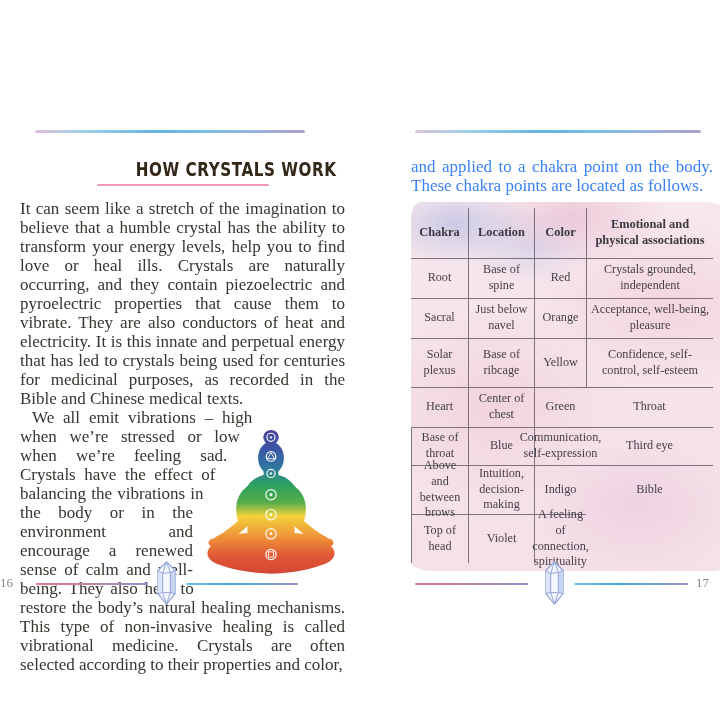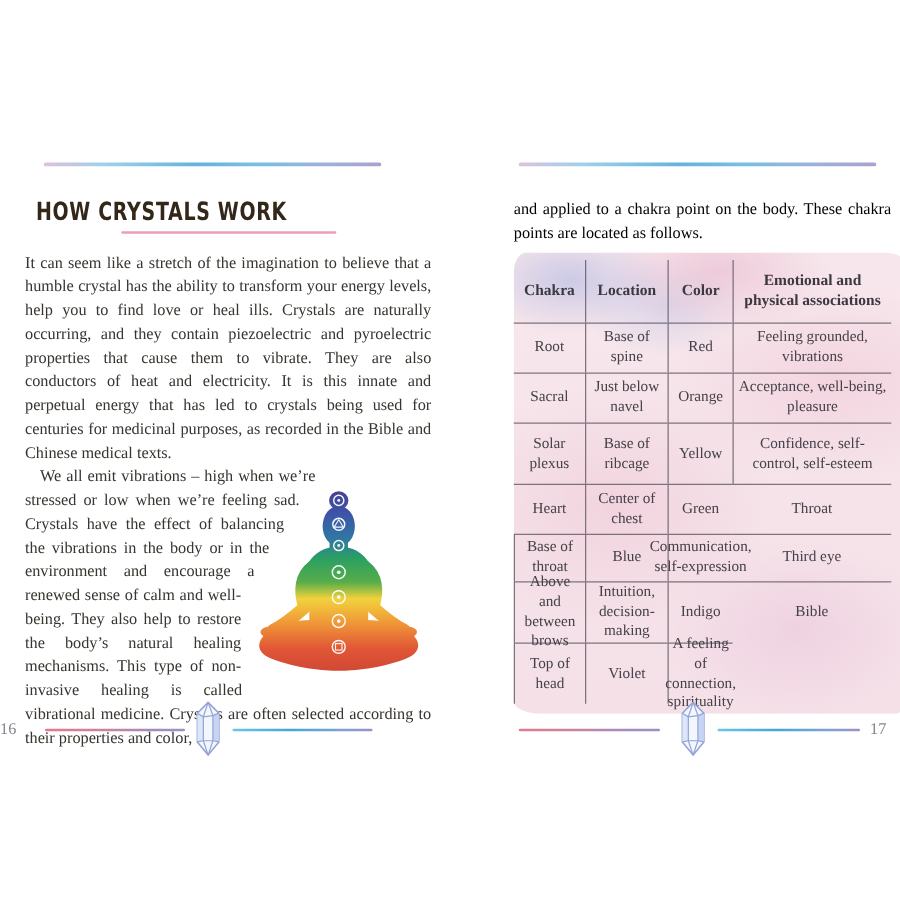--- a/index.html
+++ b/index.html
@@ -11,38 +11,38 @@
   .topline { height:2.5px; border-radius:2px;
     background:linear-gradient(90deg,#d8b6d6 0%,#8ec9e6 18%,#49a5da 45%,#5fb3e0 62%,#8aa6d4 82%,#9c90c6 100%);
     opacity:.85; }
   .footline { position:absolute; height:2.2px; border-radius:2px; top:583px; }
   .footline.pink { background:linear-gradient(90deg,#e4798c 0%,#c4859e 45%,#a18cc2 80%,#9d90c6 100%); }
   .footline.blue { background:linear-gradient(90deg,#6cc4e8 0%,#42a8da 40%,#7ea2d2 78%,#9d90c6 100%); }
 
   
   .page-left { position:absolute; left:20px; top:130px; width:325px; }
   .page-left .topline { margin-left:15px; width:270px; }
-  .title-wrap { text-align:left; margin-top:27px; }
+  .title-wrap { text-align:right; margin-top:27px; }
   .title { display:inline-block; font-family:"DejaVu Sans", sans-serif; font-weight:800;
            font-size:16.5px; letter-spacing:.6px; color:#33271a;
            transform:scale(.92,1.22); transform-origin:center; white-space:nowrap; }
   .title-underline { width:172px; height:2px; background:#f09cb3; margin:5px auto 0 auto; border-radius:2px; }
 
-  .bodytext { margin-top:13px; font-size:13px; line-height:19px; color:#38342f;
+  .bodytext { margin-top:13px; font-size:17px; line-height:19px; color:#38342f;
               text-align:justify; }
   .p2block { margin-top:0; }
   .fig-float { float:right; width:148px; height:168px; margin:19px 0 0 4px;
                shape-outside:polygon(52% 0%, 100% 0%, 100% 100%, 6% 100%, 0% 66%, 26% 32%);
                shape-margin:6px; }
   .p2 { text-indent:12px; }
 
   
   .page-right { position:absolute; left:411px; top:130px; width:302px; }
   .page-right .topline { margin-left:4px; width:286px; }
-  .intro { margin-top:24px; font-size:13px; line-height:19px; color:#000000; text-align:justify; }
+  .intro { margin-top:24px; font-size:17px; line-height:19px; color:#3b82f6; text-align:justify; }
 
   .watercolor { margin-top:7px; width:314px; padding:6px 0 8px 0;
     border-radius:10px 20px 8px 22px / 16px 9px 20px 10px;
     background:
       radial-gradient(ellipse 110px 60px at 14% 6%, rgba(168,178,224,.55), rgba(168,178,224,0) 70%),
       radial-gradient(ellipse 130px 70px at 52% 4%, rgba(226,168,196,.45), rgba(226,168,196,0) 70%),
       radial-gradient(ellipse 90px 55px at 38% 12%, rgba(178,190,230,.4), rgba(178,190,230,0) 70%),
       radial-gradient(ellipse 190px 110px at 82% 28%, rgba(240,196,212,.5), rgba(240,196,212,0) 72%),
       radial-gradient(ellipse 170px 130px at 26% 55%, rgba(236,192,208,.45), rgba(236,192,208,0) 75%),
       radial-gradient(ellipse 150px 100px at 72% 82%, rgba(228,186,212,.4), rgba(228,186,212,0) 70%),
@@ -135,21 +135,21 @@
 
     <div class="watercolor">
       <div class="chakra-grid">
           <div class="cell th" data-bind="right_page.table.headers.0">Chakra</div>
           <div class="cell th bl" data-bind="right_page.table.headers.1">Location</div>
           <div class="cell th bl" data-bind="right_page.table.headers.2">Color</div>
           <div class="cell th bl" data-bind="right_page.table.headers.3">Emotional and physical associations</div>
           <div class="cell td bt" data-bind="right_page.table.rows.0.0">Root</div>
           <div class="cell td bt bl" data-bind="right_page.table.rows.0.1">Base of spine</div>
           <div class="cell td bt bl" data-bind="right_page.table.rows.0.2">Red</div>
-          <div class="cell td bt bl" data-bind="right_page.table.rows.0.3">Feeling grounded, vibrations</div>
+          <div class="cell td bt bl" data-bind="right_page.table.rows.0.3">Crystals grounded, independent</div>
           <div class="cell td bt" data-bind="right_page.table.rows.1.0">Sacral</div>
           <div class="cell td bt bl" data-bind="right_page.table.rows.1.1">Just below navel</div>
           <div class="cell td bt bl" data-bind="right_page.table.rows.1.2">Orange</div>
           <div class="cell td bt bl" data-bind="right_page.table.rows.1.3">Acceptance, well-being, pleasure</div>
           <div class="cell td bt" data-bind="right_page.table.rows.2.0">Solar plexus</div>
           <div class="cell td bt bl" data-bind="right_page.table.rows.2.1">Base of ribcage</div>
           <div class="cell td bt bl" data-bind="right_page.table.rows.2.2">Yellow</div>
           <div class="cell td bt bl" data-bind="right_page.table.rows.2.3">Confidence, self-control, self-esteem</div>
           <div class="cell td bt" data-bind="right_page.table.rows.3.0">Heart</div>
           <div class="cell td bt bl" data-bind="right_page.table.rows.3.1">Center of chest</div>

